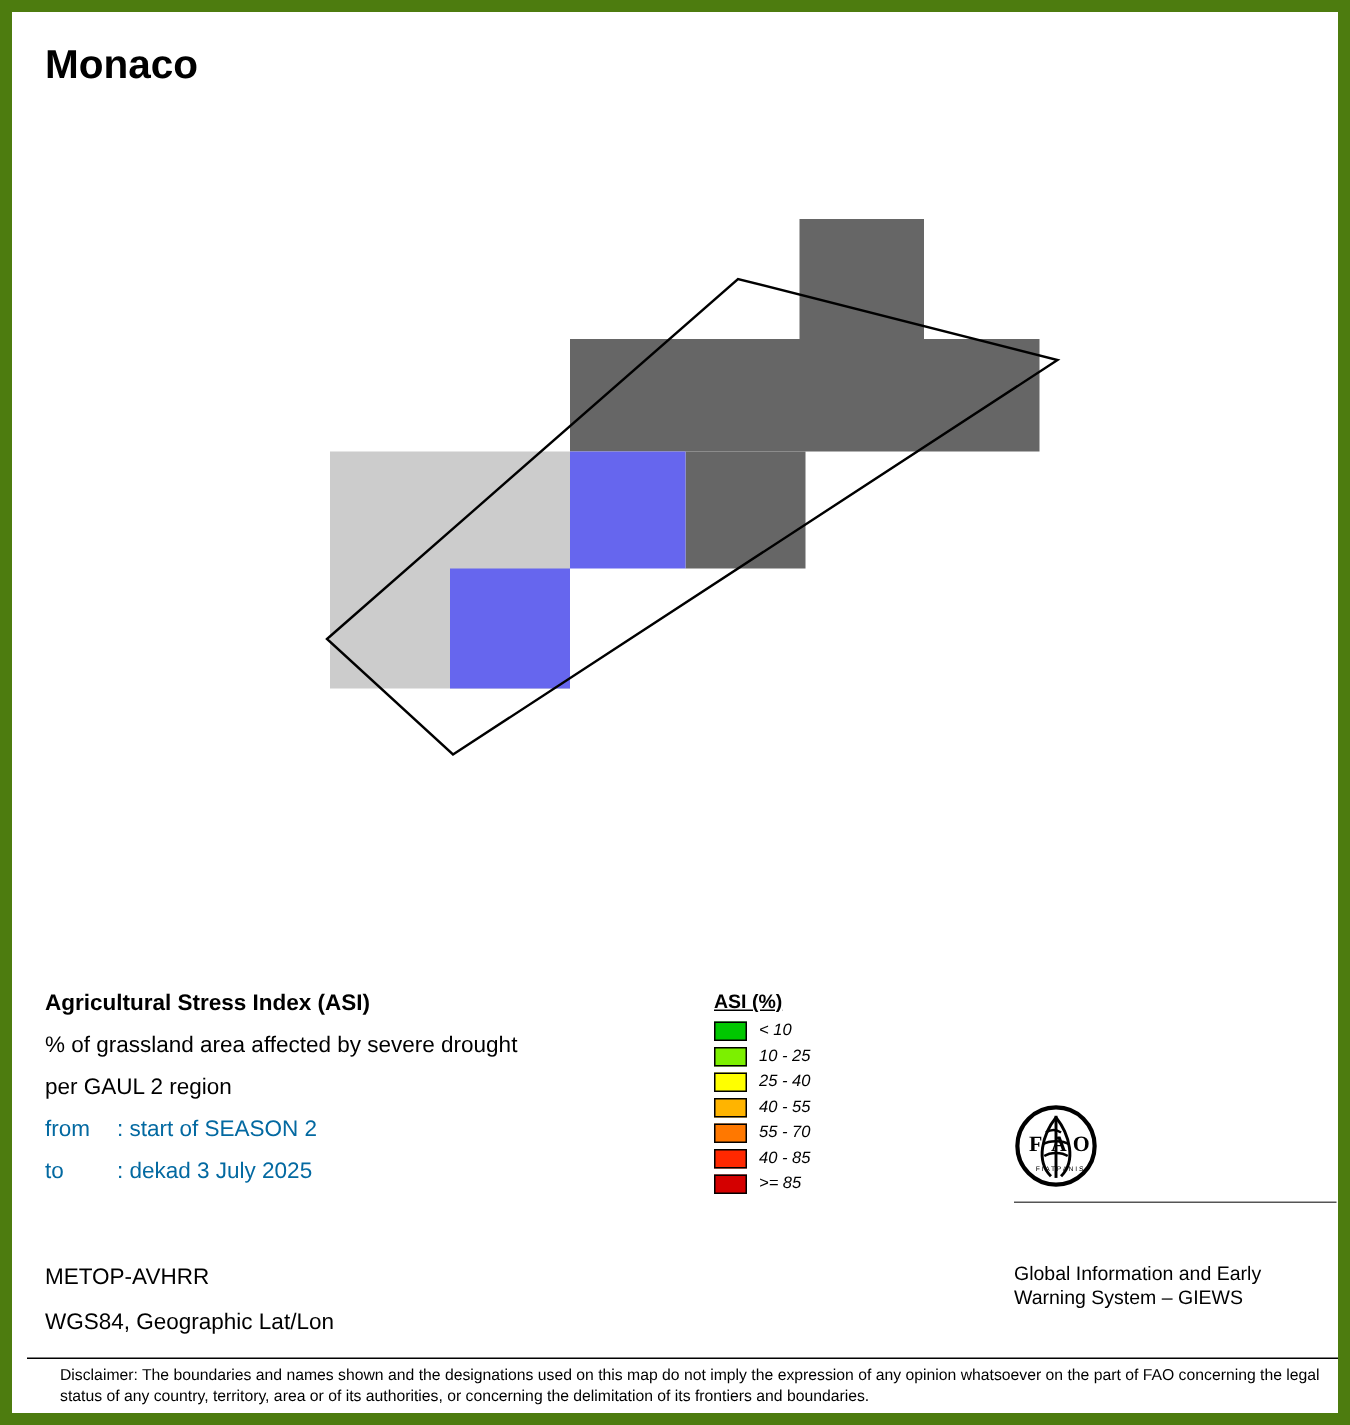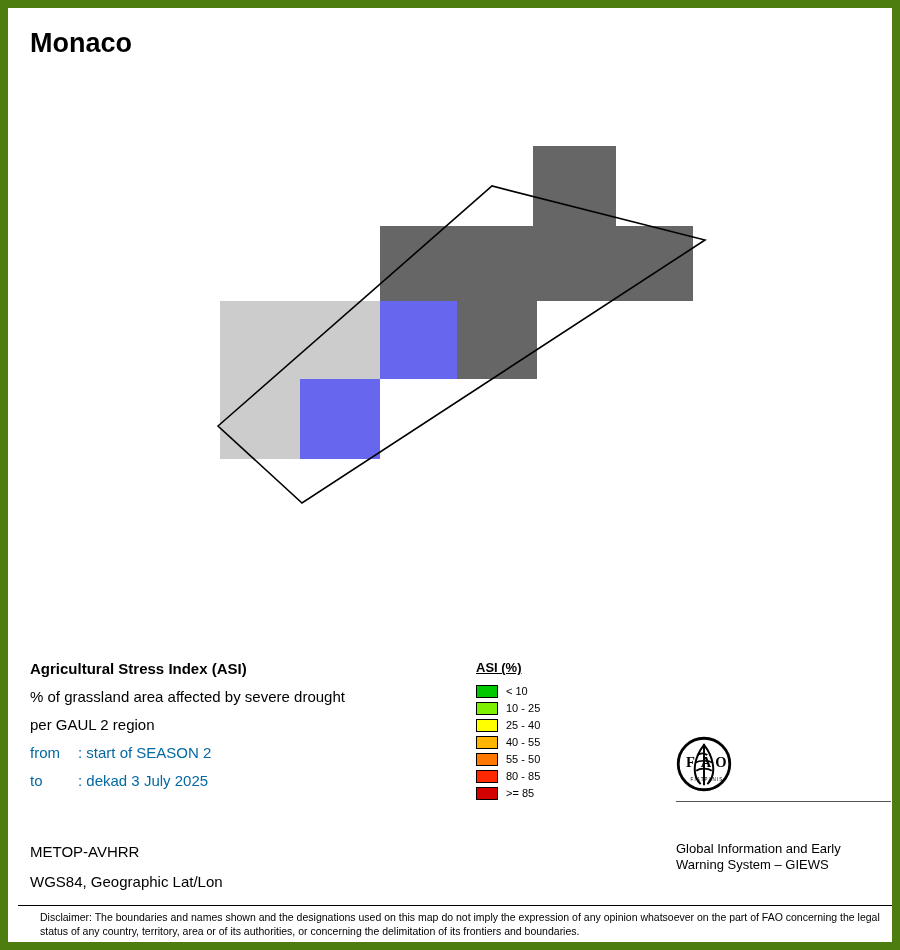--- a/index.html
+++ b/index.html
@@ -80,22 +80,23 @@
   }
   #asi-legend-title {
     font-size: 13px;
     font-weight: bold;
     color: #000000;
     text-decoration: underline;
     margin-bottom: 6px;
   }
   .legend-item {
     display: flex;
-    align-items: flex-end;
+    align-items: flex-start;
     height: 17px;
+    font-style: italic;
   }
   .legend-swatch {
     width: 22px;
     height: 13px;
     border: 1px solid #000000;
     box-sizing: border-box;
     margin-right: 8px;
     flex: 0 0 22px;
   }
   .legend-label {
@@ -212,25 +213,25 @@
         <div class="legend-item">
           <span class="legend-swatch" style="background: rgb(255, 255, 0);"></span>
           <span class="legend-label">25 - 40</span>
         </div>
         <div class="legend-item">
           <span class="legend-swatch" style="background: rgb(255, 180, 0);"></span>
           <span class="legend-label">40 - 55</span>
         </div>
         <div class="legend-item">
           <span class="legend-swatch" style="background: rgb(255, 120, 0);"></span>
-          <span class="legend-label">55 - 50</span>
+          <span class="legend-label">55 - 70</span>
         </div>
         <div class="legend-item">
           <span class="legend-swatch" style="background: rgb(255, 40, 0);"></span>
-          <span class="legend-label">80 - 85</span>
+          <span class="legend-label">40 - 85</span>
         </div>
         <div class="legend-item">
           <span class="legend-swatch" style="background: rgb(212, 0, 0);"></span>
           <span class="legend-label">&gt;= 85</span>
         </div>
       </div>
   </div>
 
   <div id="fao-block">
     <div id="fao-top">

